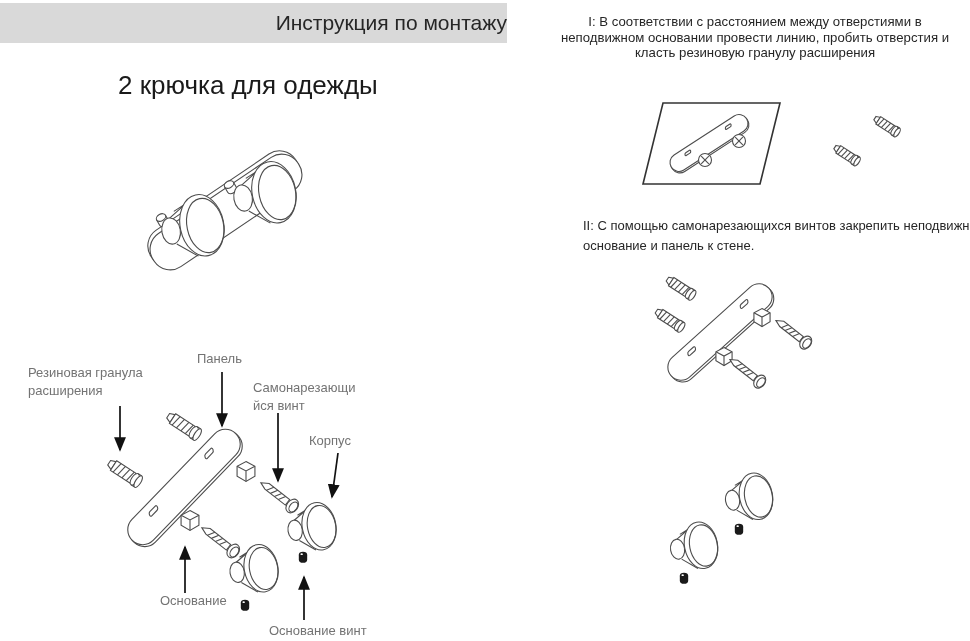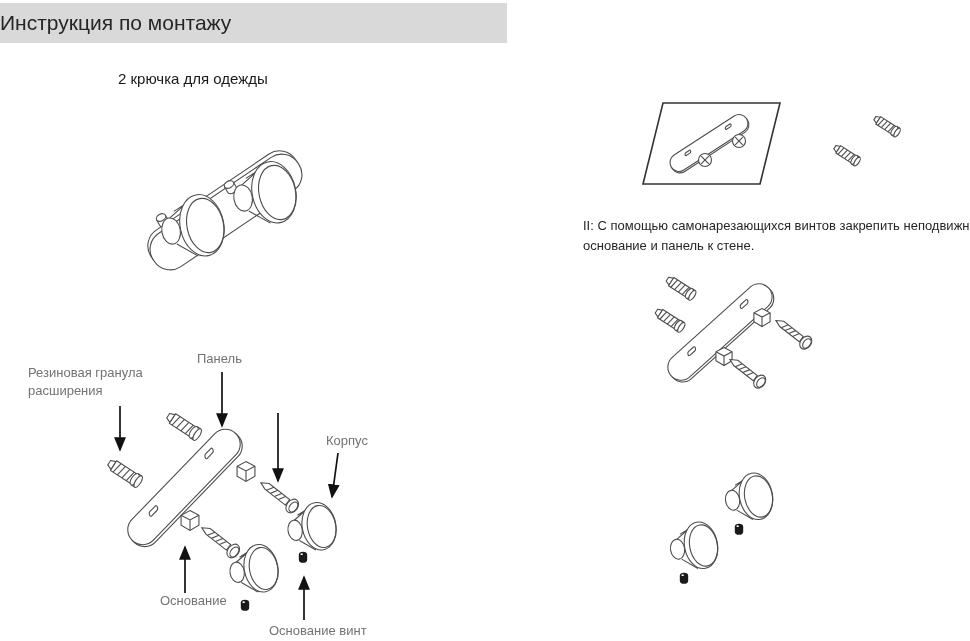--- a/index.html
+++ b/index.html
@@ -1,21 +1,21 @@
 <!DOCTYPE html>
 <html style="--header-bg: #d9d9d9; --line: #4d4d4d; --arrow: #111111; --text: #262626;"><head>
 <meta charset="utf-8">
 <style>
   html,body{margin:0;padding:0;background:#fff;}
   body{font-family:"Liberation Sans", sans-serif; color:var(--text,#262626);}
   .page{position:relative;width:970px;height:641px;background:#fff;overflow:hidden;}
   .header-bar{position:absolute;left:0;top:3px;width:507px;height:40px;
-    background:var(--header-bg,#d9d9d9);display:flex;align-items:center;justify-content:flex-start;}
+    background:var(--header-bg,#d9d9d9);display:flex;align-items:center;justify-content:flex-end;}
   .page-title{font-size:21px;color:#262626;}
-  .subtitle{position:absolute;left:118px;top:70px;font-size:15px;color:#1a1a1a;}
+  .subtitle{position:absolute;left:118px;top:70px;font-size:26px;color:#1a1a1a;}
   .lbl{position:absolute;font-size:13px;line-height:1.38;color:#737373;white-space:pre;}
   .step-text{position:absolute;font-size:13px;color:#262626;white-space:pre;}
   .step-1{left:545px;top:14px;width:420px;text-align:center;font-size:13.2px;line-height:1.18;}
   .step-2{left:583px;top:216px;line-height:1.52;}
   .step-3{left:597px;top:424px;line-height:1.42;}
   svg{position:absolute;overflow:visible;}
 </style>
 </head>
 <body>
 
@@ -116,24 +116,29 @@
       <line x1="263" y1="73" x2="263" y2="141" marker-end="url(#arrowhead)"></line>
       <line x1="323" y1="113" x2="317" y2="157" marker-end="url(#arrowhead)"></line>
       <line x1="170" y1="253" x2="170" y2="207" marker-end="url(#arrowhead)"></line>
       <line x1="289" y1="280" x2="289" y2="237" marker-end="url(#arrowhead)"></line>
     </g>
   </svg>
 
   <div class="lbl" style="left:197px;top:350px;">Панель</div>
   <div class="lbl" style="left:28px;top:364px;">Резиновая гранула
 расширения</div>
-  <div class="lbl" style="left:326px;top:432px;">Корпус</div>
+  <div class="lbl" style="left:253px;top:379px;">Самонарезающи
+йся винт</div>
+  <div class="lbl" style="left:309px;top:432px;">Корпус</div>
   <div class="lbl" style="left:160px;top:592px;">Основание</div>
   <div class="lbl" style="left:269px;top:622px;">Основание винт</div>
 
+  <div class="step-text step-1">I: В соответствии с расстоянием между отверстиями в
+неподвижном основании провести линию, пробить отверстия и
+класть резиновую гранулу расширения</div>
   <svg style="left:640px;top:95px;" width="270" height="112" viewBox="0 0 270 112">
     <path d="M 23,8 L 140,8 L 120,89 L 3,89 Z" fill="#fff" stroke="#333" stroke-width="1.6"></path>
     <use href="#sym-rail" transform="translate(69,48) rotate(-33) scale(0.56)"></use>
     <g transform="translate(99,46)" fill="#fff" stroke="#4d4d4d" stroke-width="1.1">
       <circle r="6.5"></circle>
         <line x1="-3.8" y1="-3.8" x2="3.8" y2="3.8"></line>
         <line x1="-3.8" y1="3.8" x2="3.8" y2="-3.8"></line>
     </g>
     <g transform="translate(65,65)" fill="#fff" stroke="#4d4d4d" stroke-width="1.1">
       <circle r="6.5"></circle>

